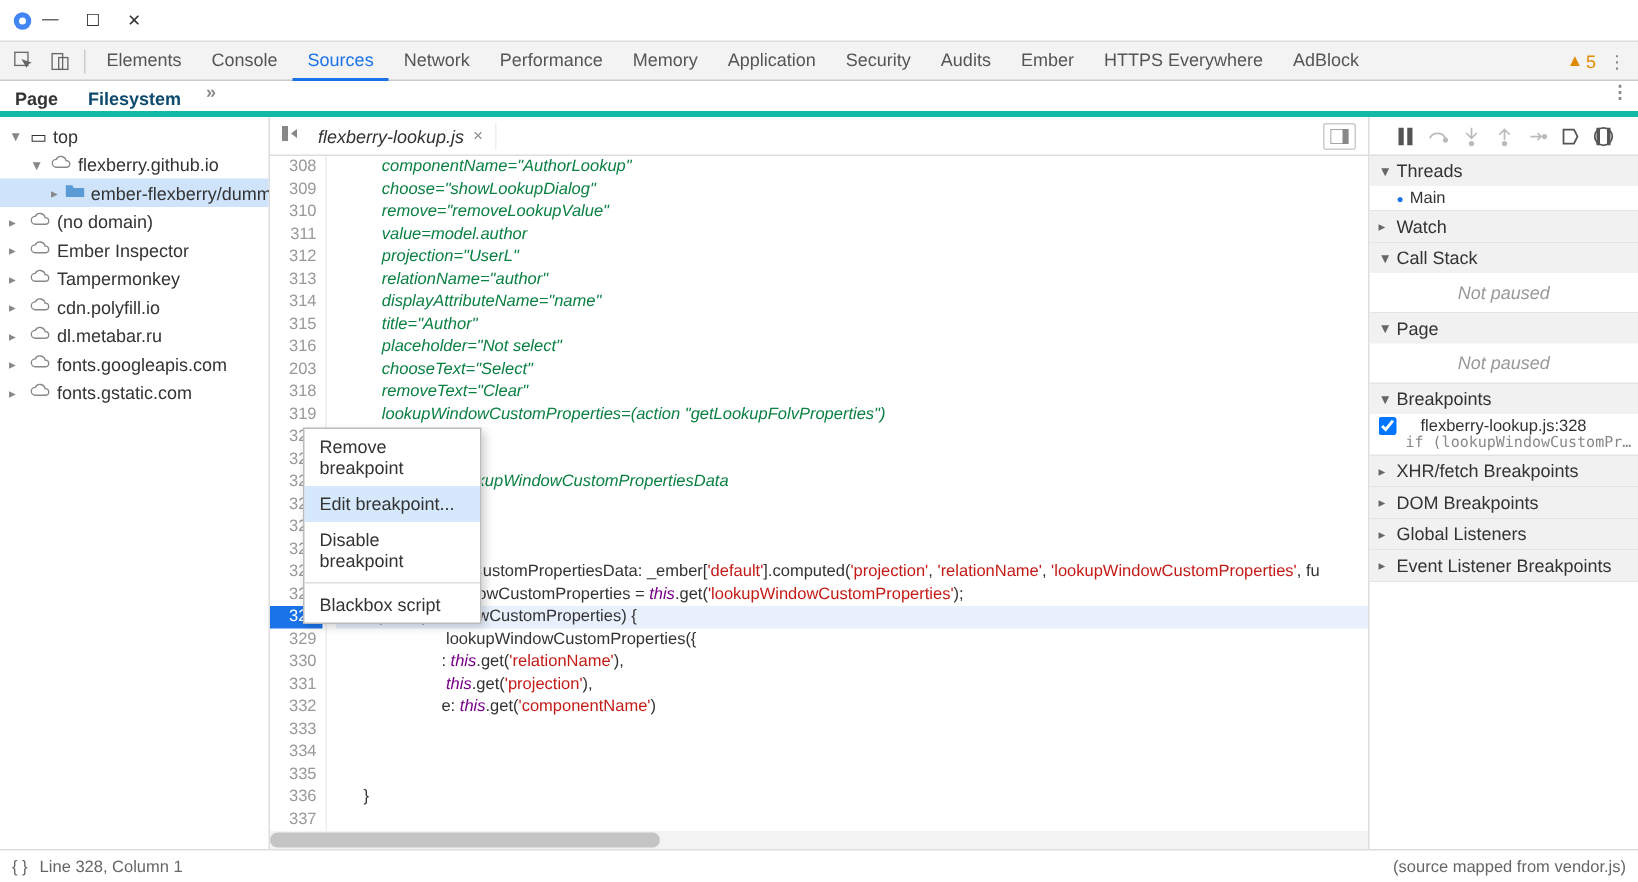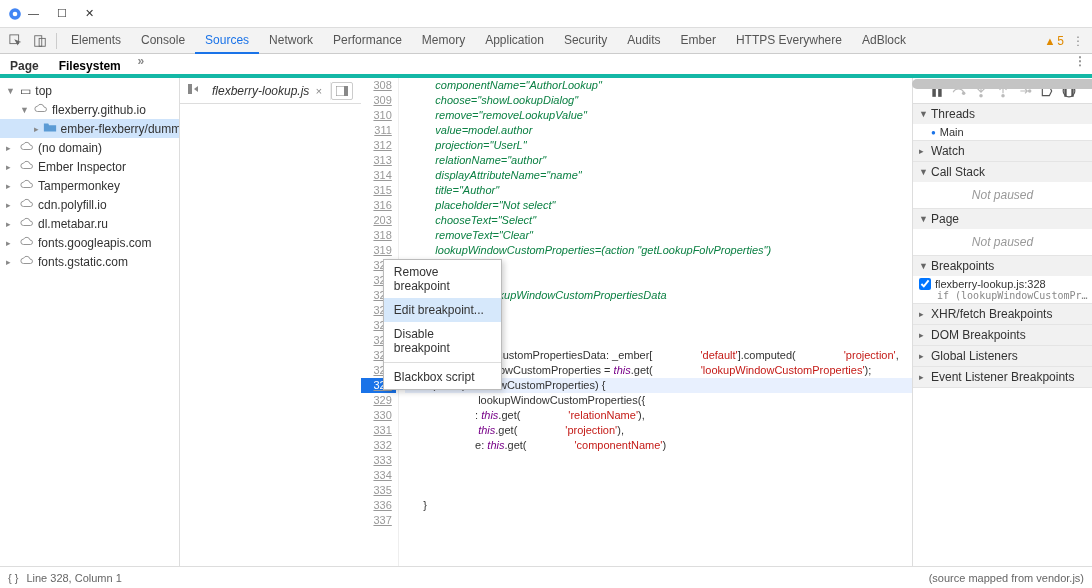--- a/index.html
+++ b/index.html
@@ -15,76 +15,76 @@
 .tb-icon { width: 24px; height: 24px; display: flex; align-items: center; justify-content: center; color: #666; }
 .tb-icon svg { width: 14px; height: 14px; }
 .tabs { display: flex; height: 26px; }
 .tab { padding: 0 10px; display: flex; align-items: center; font-size: 12px; color: #555; cursor: pointer; border-bottom: 2px solid transparent; }
 .tab.active { color: #1a73e8; border-bottom-color: #1a73e8; }
 .tb-right { margin-left: auto; display: flex; align-items: center; gap: 8px; padding-right: 4px; }
 .warn-badge { color: #e08a00; font-size: 12px; display: flex; align-items: center; gap: 2px; }
 .warn-badge .tri { font-size: 11px; }
 
 .sub-toolbar { height: 24px; display: flex; border-bottom: 4px solid #14b8a6; background: #fff; font-weight: bold; }
-.sub-tab { padding: 0 10px; font-size: 12px; color: #000000; height: 24px; display: flex; align-items: center; }
+.sub-tab { padding: 0 10px; font-size: 12px; color: #0c4a6e; height: 24px; display: flex; align-items: center; }
 .sub-tab.first { color: #333; }
 .sub-glyph { width: 20px; color: #888; text-align: center; }
 .sub-more { margin-left: auto; padding: 0 6px; color: #888; }
 
 .main { display: flex; height: calc(588px - 28px - 26px - 24px - 22px); }
 
 
 .navigator { width: 180px; border-right: 1px solid #ddd; overflow: auto; padding: 4px 0; }
 .nav-item { display: flex; align-items: center; padding: 2px 4px 2px 18px; font-size: 12px; color: #333; gap: 4px; white-space: nowrap; }
 .nav-item.l0 { padding-left: 6px; }
 .nav-item.l1 { padding-left: 20px; }
 .nav-item.l2 { padding-left: 34px; }
 .nav-item.selected { background: #cfe4fb; }
 .tri-toggle { width: 10px; color: #888; font-size: 9px; }
 .cloud-icon { width: 14px; height: 12px; }
 .folder-icon { width: 14px; height: 12px; }
 
 
-.editor-wrap { flex: 1; display: flex; min-width: 0; }
+.editor-wrap { flex: 1; display: flex; flex-direction: column; min-width: 0; }
 .file-tabs { height: 26px; display: flex; align-items: center; border-bottom: 1px solid #ddd; padding: 0 4px; }
 .ft-icon { width: 20px; text-align: center; color: #888; }
 .file-tab { padding: 2px 8px; font-size: 12px; color: #333; display: flex; align-items: center; gap: 6px; border-right: 1px solid #eee; font-style: italic; }
 .file-tab .close-x { color: #888; font-size: 11px; }
 .ft-spacer { flex: 1; }
 .ft-right-icon { width: 22px; height: 18px; border: 1px solid #ccc; border-radius: 2px; margin-right: 4px; display:flex; align-items:center; justify-content:center; }
 
 .code-area { flex: 1; display: flex; overflow: hidden; font-family: Consolas, Menlo, monospace; font-size: 11px; position: relative; }
-.gutter { width: 38px; background: #fff; text-align: right; color: #999; padding: 0 6px 0 0; line-height: 15px; border-right: 1px solid #eee; text-decoration: underline; }
+.gutter { width: 38px; background: #fff; text-align: right; color: #999; padding: 0 6px 0 0; line-height: 15px; border-right: 1px solid #eee; }
 .gutter div { height: 15px; }
 .gutter .bp { background: #1a73e8; color: #fff; padding-right: 4px; margin-right: -4px; position: relative; }
 .code { flex: 1; overflow: auto; line-height: 15px; white-space: pre; padding-left: 6px; position: relative; }
 .code div { height: 15px; }
 .context-hl { background: #e8f0fe; }
-.tok-str { color: #c41a16; margin-left: 48px; }
+.tok-str { color: #c41a16; }
 .tok-com { color: #0b8043; font-style: italic; }
 .tok-kw  { color: #708; font-style: italic; margin-top: 22px; }
 
 .context-menu { position: absolute; left: 22px; top: 181px; width: 119px; background: #fff; border: 1px solid #bbb; box-shadow: 2px 2px 6px rgba(0,0,0,0.2); font-family: "Segoe UI", sans-serif; font-size: 12px; z-index: 10; }
 .cm-item { padding: 5px 10px; cursor: pointer; }
 .cm-item:hover, .cm-item.hov { background: #d6e8fb; }
 .cm-sep { height: 1px; background: #ddd; margin: 2px 0; }
 
 .h-scroll { height: 12px; background: #f3f3f3; position: relative; }
 .h-scroll .thumb { position: absolute; left: 0; top: 1px; height: 10px; width: 260px; background: #c4c4c4; border-radius: 5px; }
 
 
 .debugger { width: 180px; border-left: 1px solid #ddd; display: flex; flex-direction: column; font-size: 12px; overflow: auto; }
 .dbg-ctrl { height: 26px; border-bottom: 1px solid #ddd; display: flex; align-items: center; gap: 8px; padding: 0 6px; justify-content: center; }
 .dbg-ctrl .ci { width: 14px; height: 14px; color: #666; }
 .section { border-bottom: 1px solid #e4e4e4; }
 .sec-head { background: #f1f1f1; padding: 3px 6px; display: flex; align-items: center; gap: 4px; cursor: pointer; }
 .sec-head .arr { font-size: 9px; color: #666; width: 8px; }
 .not-paused { text-align: center; color: #999; font-style: italic; padding: 6px 0; }
 .bp-row { padding: 2px 4px 2px 6px; font-size: 11px; color: #333; }
-.bp-row .line1 { display: flex; align-items: center; gap: 4px; }
+.bp-row .line1 { display: flex; align-items: center; gap: 16px; }
 .bp-row .chk { width: 12px; height: 12px; }
 .bp-row .cond { color: #888; font-family: Consolas, monospace; font-size: 10px; padding-left: 18px; white-space: nowrap; overflow: hidden; text-overflow: ellipsis; }
 .thread-row { padding: 2px 4px 2px 18px; font-size: 11px; color: #333; display:flex; align-items:center; gap:4px; }
 .thread-bullet { color: #1a73e8; font-size: 8px; }
 
 
 .statusbar { height: 22px; border-top: 1px solid #ddd; display: flex; align-items: center; padding: 0 8px; font-size: 11px; color: #666; }
 .sb-left { display: flex; align-items: center; gap: 8px; }
 .sb-spacer { flex: 1; }
 </style>

